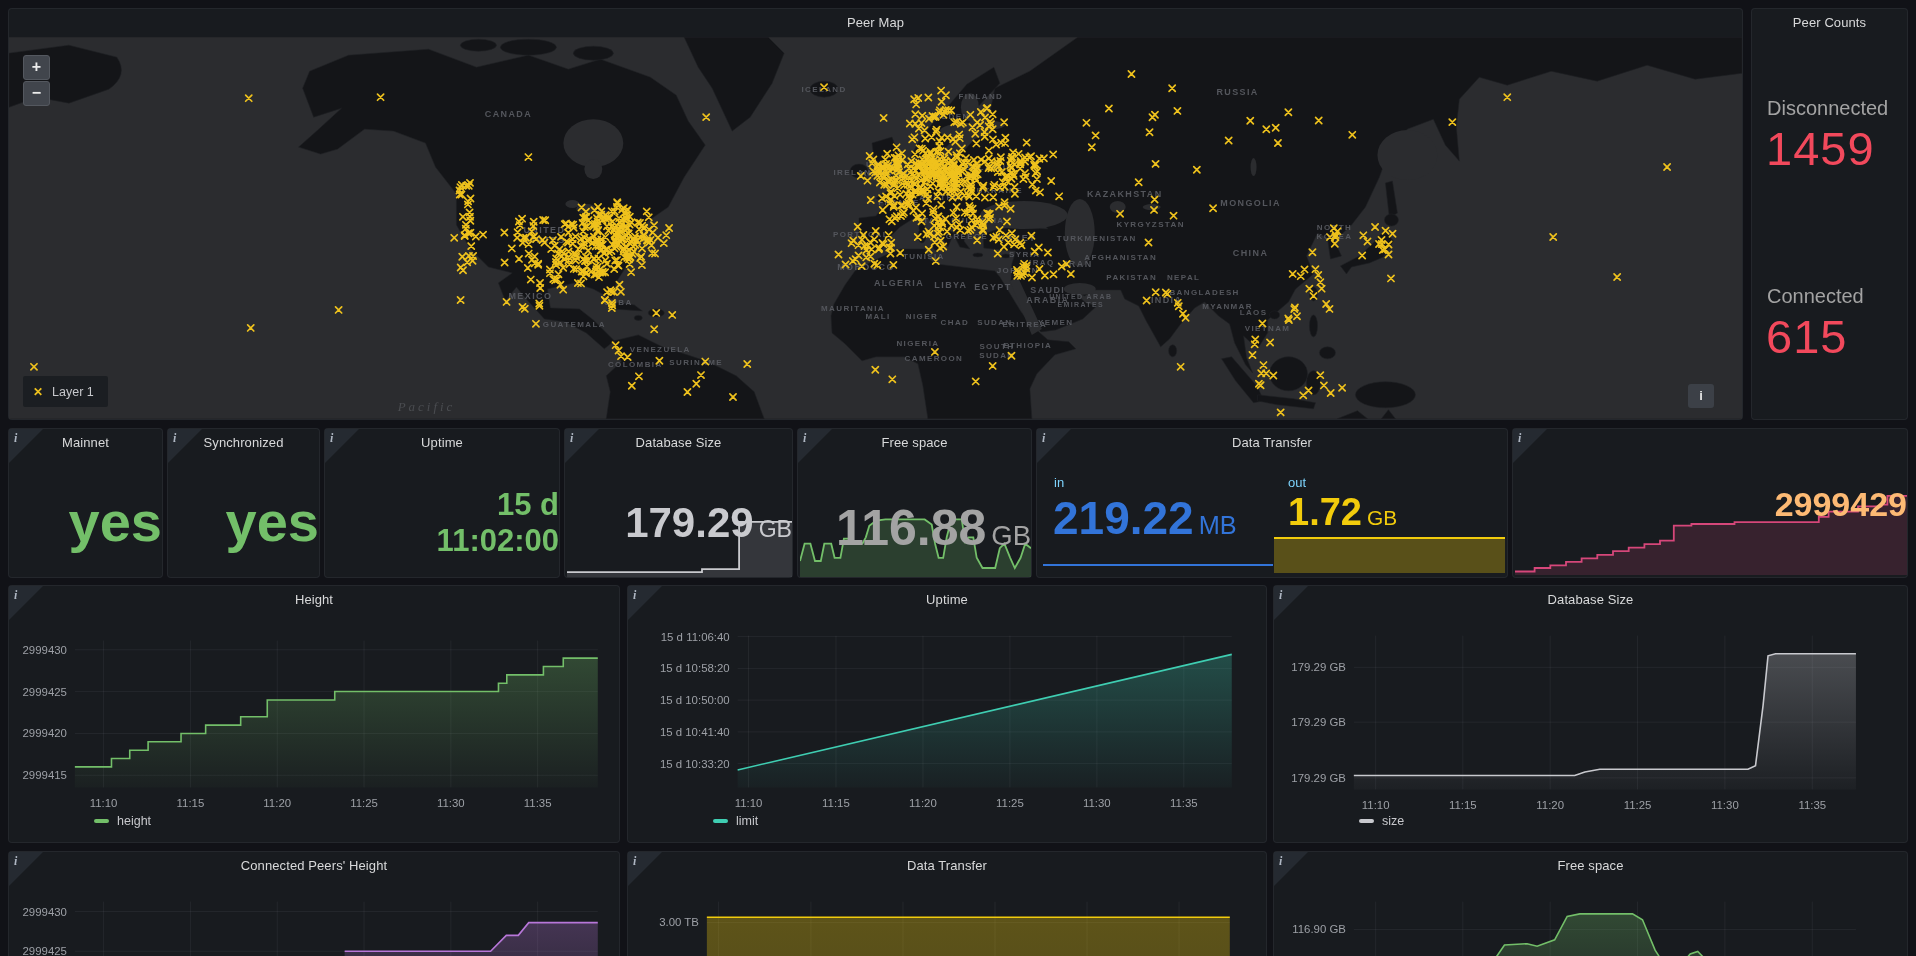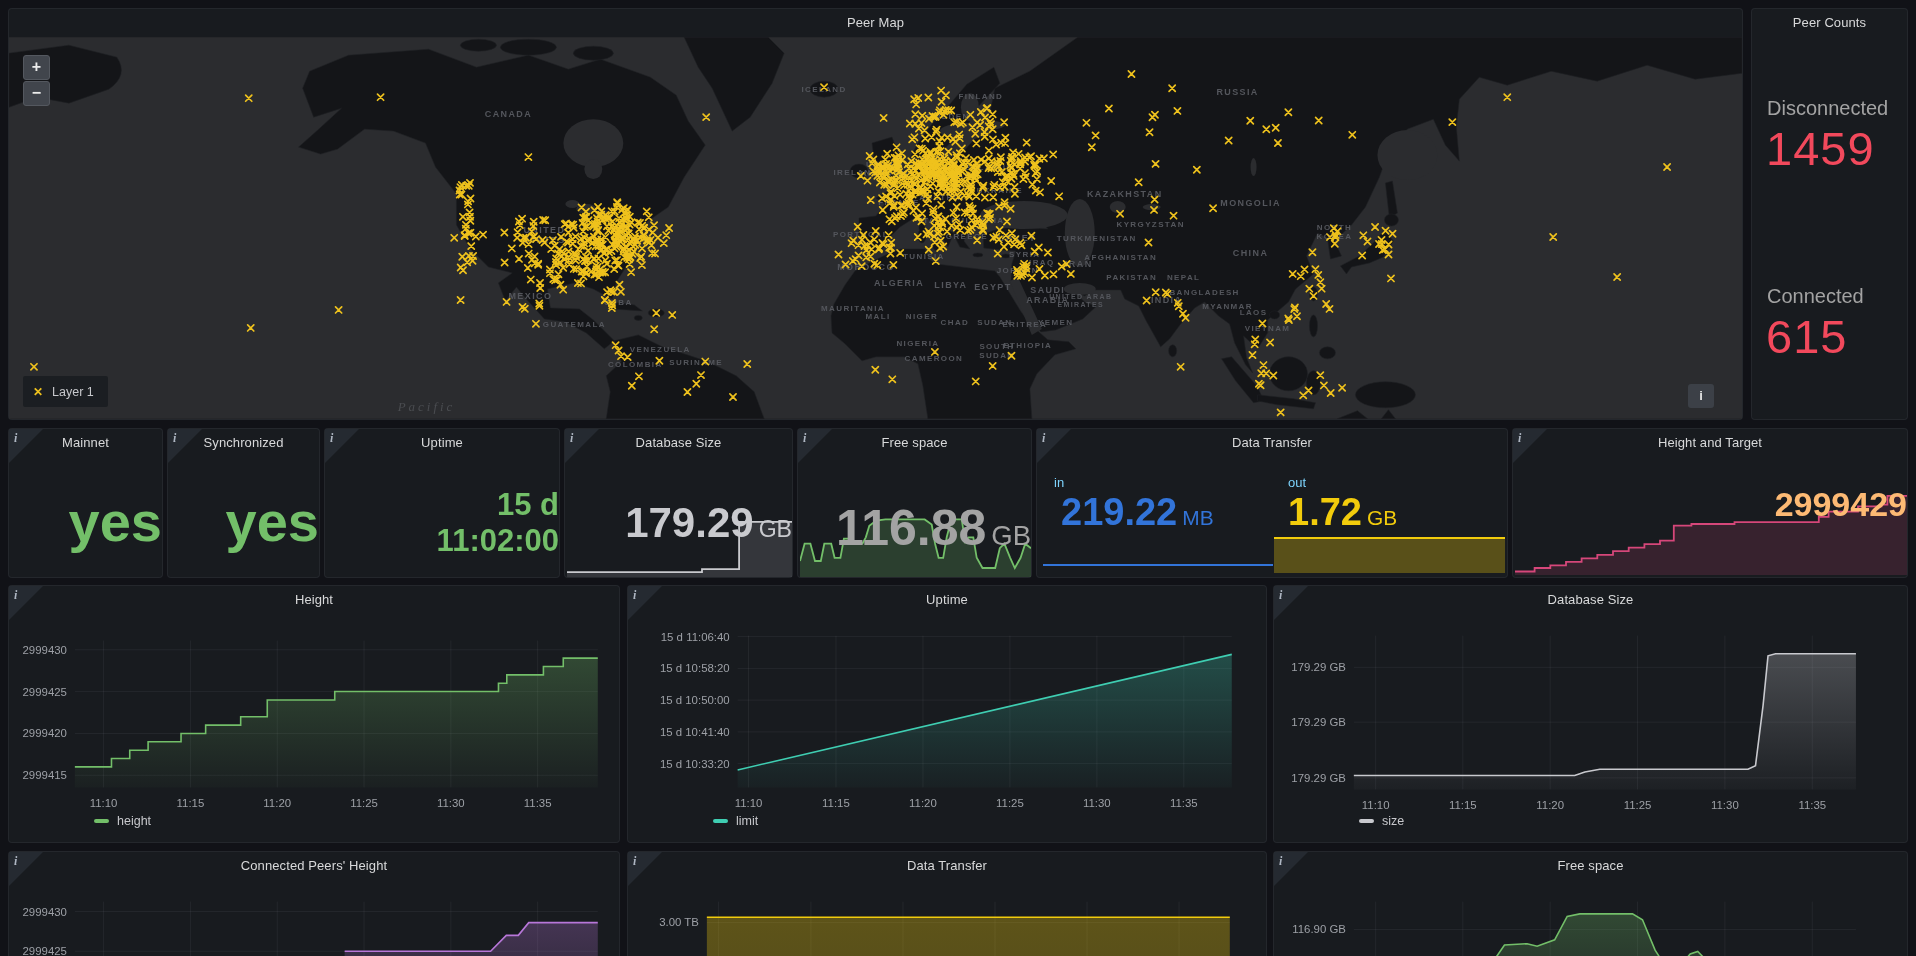--- a/index.html
+++ b/index.html
@@ -1244,36 +1244,35 @@
 
 <div class="panel" style="left:1036px;top:428px;width:472px;height:150px">
   <div class="corner">
       <span>i</span>
     </div>
   <div class="ptitle">Data Transfer</div>
   <div class="statlabel" style="left:17px;top:46px">in</div>
   <svg class="spark" id="spark-in" style="left:6px;top:130px" width="230" height="12" viewBox="0 0 230 12">
       <polyline points="0.0,6.0 230.0,6.0" fill="none" stroke="#3274D9" stroke-width="1.8"></polyline>
     </svg>
-  <div style="position:absolute;left:24px;top:62px;font-size:38px;font-weight:700;color:#3274D9;z-index:2">
+  <div style="position:absolute;left:16px;top:62px;font-size:46px;font-weight:700;color:#3274D9;z-index:2">
     <span>219.22</span><span class="unit">MB</span></div>
   <div class="statlabel" style="left:251px;top:46px">out</div>
   <svg class="spark" id="spark-out" style="left:237px;top:106px" width="231" height="38" viewBox="0 0 231 38">
       <polygon points="0.0,3.0 231.0,3.0 231,38 0,38" fill="#F2CC0C" fill-opacity="0.3"></polygon>
       <polyline points="0.0,3.0 231.0,3.0" fill="none" stroke="#F2CC0C" stroke-width="1.8"></polyline>
     </svg>
   <div style="position:absolute;left:251px;top:62px;font-size:38px;font-weight:700;color:#F2CC0C;z-index:2">
     <span>1.72</span><span class="unit">GB</span></div>
 </div>
 
 <div class="panel" style="left:1512px;top:428px;width:396px;height:150px">
   <div class="corner">
       <span>i</span>
     </div>
-  <div class="ptitle">Height and Target</div>
   <svg class="spark" id="spark-ht" style="left:2px;top:58px" width="392" height="88" viewBox="0 0 392 88">
       <polygon points="0.0,84.5 19.6,84.5 19.6,81.0 35.3,81.0 35.3,78.3 51.0,78.3 51.0,74.8 66.6,74.8 66.6,71.3 82.3,71.3 82.3,67.8 98.0,67.8 98.0,64.2 113.7,64.2 113.7,60.7 129.4,60.7 129.4,57.2 145.0,57.2 145.0,53.7 158.8,53.7 158.8,38.7 176.4,38.7 176.4,37.0 219.5,37.0 219.5,35.2 297.9,35.2 297.9,35.2 303.8,35.2 303.8,29.9 313.6,29.9 313.6,24.6 337.1,24.6 337.1,24.6 343.0,24.6 343.0,19.4 366.5,19.4 366.5,17.6 372.4,17.6 372.4,8.8 392.0,8.8 392.0,8.8 392,88 0,88" fill="#D6477A" fill-opacity="0.17"></polygon>
       <polyline points="0.0,84.5 19.6,84.5 19.6,81.0 35.3,81.0 35.3,78.3 51.0,78.3 51.0,74.8 66.6,74.8 66.6,71.3 82.3,71.3 82.3,67.8 98.0,67.8 98.0,64.2 113.7,64.2 113.7,60.7 129.4,60.7 129.4,57.2 145.0,57.2 145.0,53.7 158.8,53.7 158.8,38.7 176.4,38.7 176.4,37.0 219.5,37.0 219.5,35.2 297.9,35.2 297.9,35.2 303.8,35.2 303.8,29.9 313.6,29.9 313.6,24.6 337.1,24.6 337.1,24.6 343.0,24.6 343.0,19.4 366.5,19.4 366.5,17.6 372.4,17.6 372.4,8.8 392.0,8.8 392.0,8.8" fill="none" stroke="#D6477A" stroke-width="1.8"></polyline>
     </svg>
   <div class="bigval" style="top:56px;font-size:34px;color:#fdba74;z-index:2">2999429</div>
 </div>
 
 <div class="panel" id="chart0" style="left:8px;top:585px;width:612px;height:258px">
   <div class="corner">
       <span>i</span>

